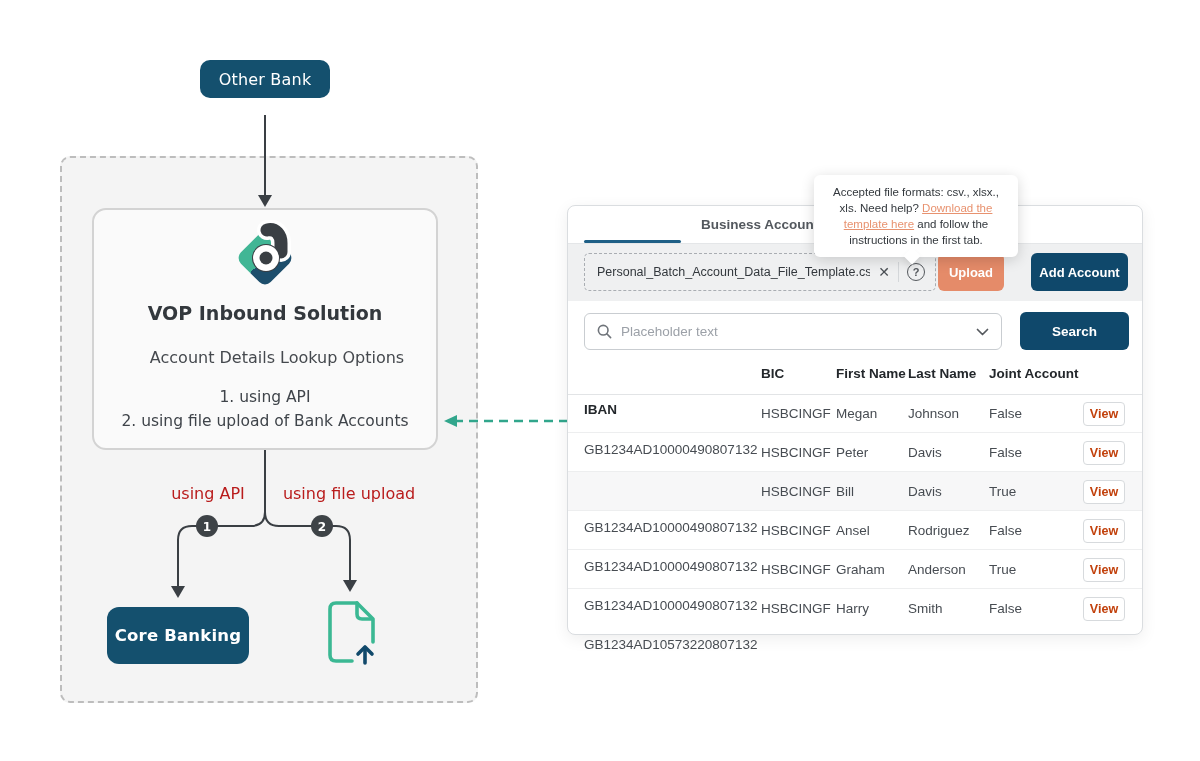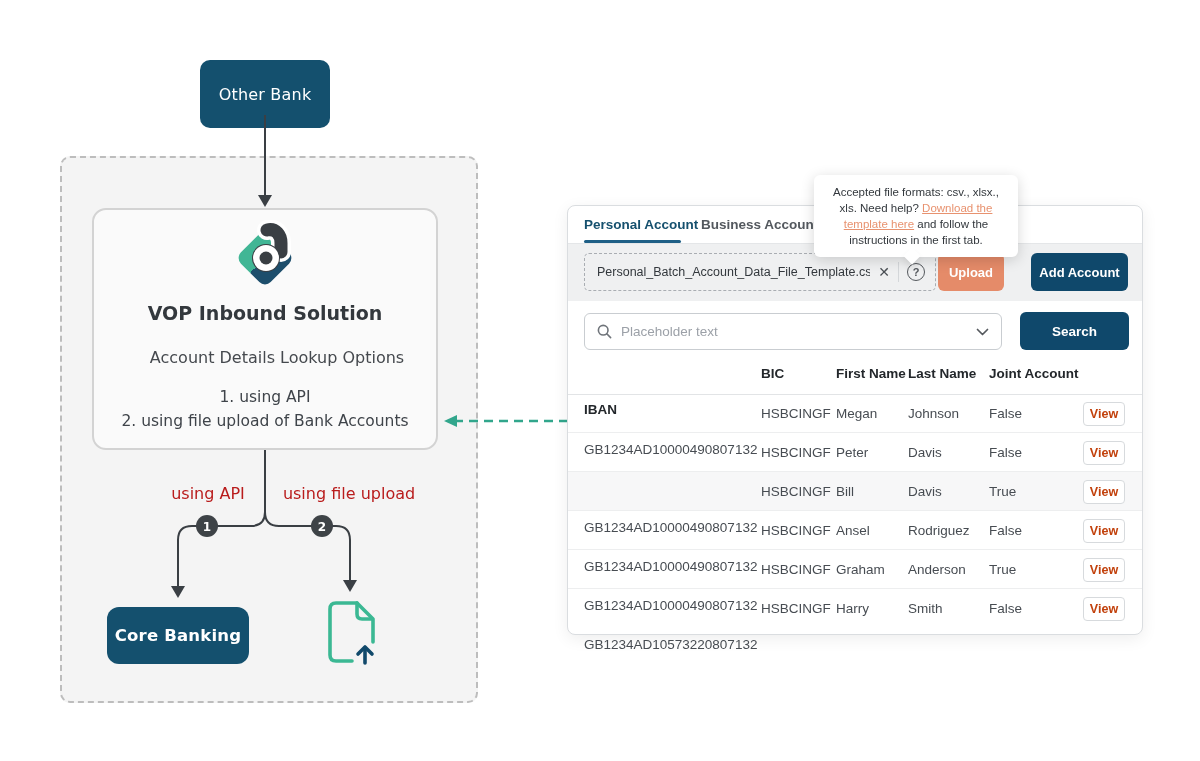--- a/index.html
+++ b/index.html
@@ -8,21 +8,21 @@
     position:relative; width:1200px; height:761px; background:#fff;
     font-family:"DejaVu Sans", sans-serif; overflow:hidden;
   }
 
   
   .node-box {
     position:absolute; background:#14506E; color:#fff; border-radius:10px;
     display:flex; align-items:center; justify-content:center;
     font-size:16px; font-weight:500; letter-spacing:.2px;
   }
-  .other-bank { left:200px; top:60px; width:130px; height:68px; }
+  .other-bank { left:200px; top:60px; width:130px; height:38px; }
   .core-banking { left:107px; top:607px; width:142px; height:57px; border-radius:12px; font-weight:700; font-size:16.5px; }
 
   .dashed-region {
     position:absolute; left:60px; top:156px; width:418px; height:547px;
     border:2px dashed #BDBDBD; border-radius:10px; background:#F4F4F4;
   }
   .solution-card {
     position:absolute; left:92px; top:208px; width:346px; height:242px;
     background:#FAFAFA; border:2px solid #D3D3D3; border-radius:14px; z-index:2;
   }
@@ -186,23 +186,20 @@
     </svg>
   </div>
 
   <svg class="svg-abs" style="left:442px; top:411px;" width="128" height="20">
     <line x1="126" y1="10" x2="14" y2="10" stroke="#31A68C" stroke-width="2.5" stroke-dasharray="9 6"></line>
     <polygon points="2,10 15,4 15,16" fill="#31A68C"></polygon>
   </svg>
 
   <div class="panel">
 
-    <div class="tab tab-active">
-      <span>Personal Account</span>
-    </div>
     <div class="tab tab-inactive">
       <span>Business Account</span>
     </div>
     <div class="tab-underline"></div>
     <div class="tabs-divider"></div>
 
     <div class="upload-band"></div>
 
     <div class="file-drop">
       <span class="file-name">Personal_Batch_Account_Data_File_Template.csv</span>

